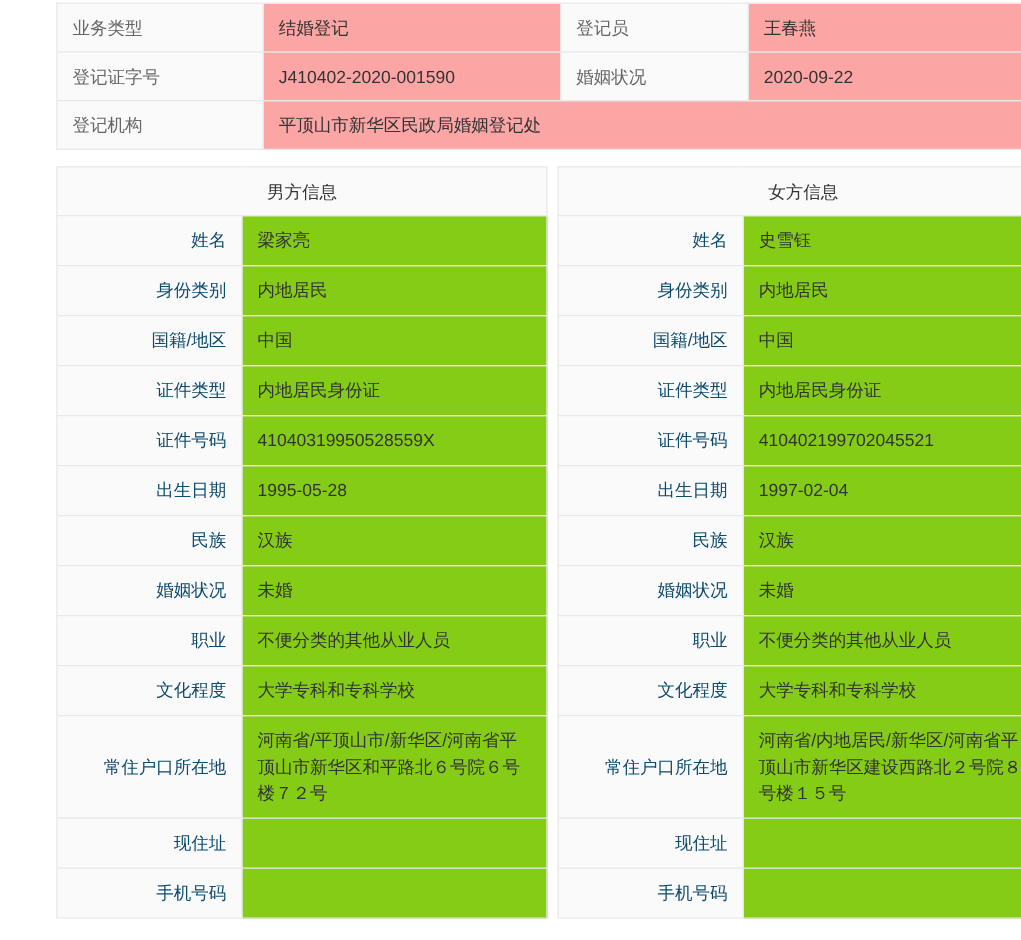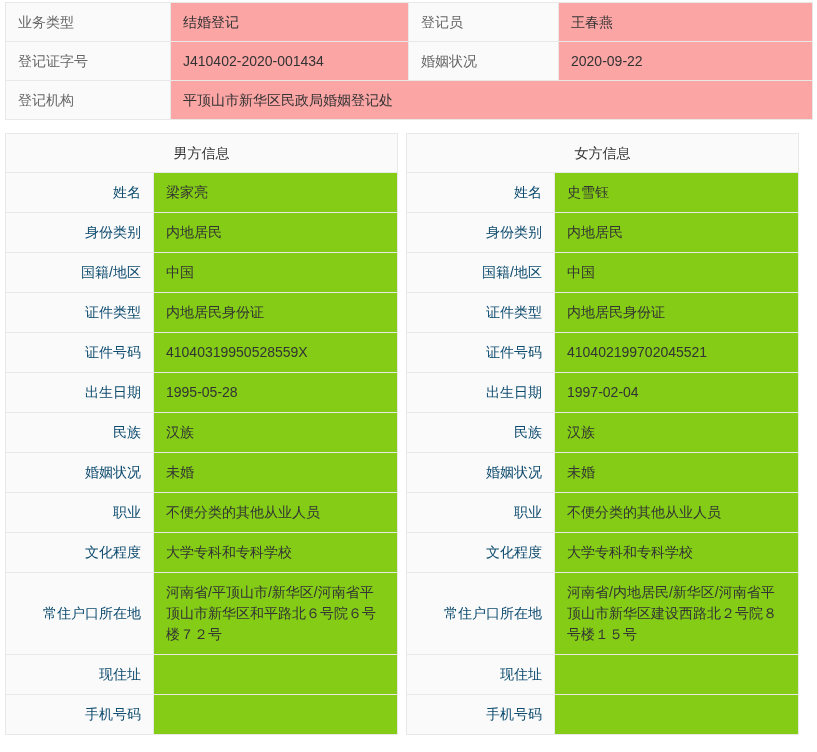--- a/index.html
+++ b/index.html
@@ -11,20 +11,21 @@
     width: 817px;
     font-family: "Liberation Sans", "DejaVu Sans", sans-serif;
     font-size: 14px;
     color: #333333;
     -webkit-font-smoothing: antialiased;
   }
   .page {
     width: 675px;
     box-sizing: border-box;
     padding: 0;
+    margin-left: 40px;
   }
 
   
   table.tbl {
     border-collapse: collapse;
     table-layout: fixed;
     width: 100%;
   }
   .top-table {
     width: 807px;
@@ -116,21 +117,21 @@
     </colgroup>
     <tbody>
       <tr>
         <td class="lbl">业务类型</td>
         <td class="val">结婚登记</td>
         <td class="lbl">登记员</td>
         <td class="val">王春燕</td>
       </tr>
       <tr>
         <td class="lbl">登记证字号</td>
-        <td class="val">J410402-2020-001434</td>
+        <td class="val">J410402-2020-001590</td>
         <td class="lbl">婚姻状况</td>
         <td class="val">2020-09-22</td>
       </tr>
       <tr>
         <td class="lbl">登记机构</td>
         <td class="val" colspan="3">平顶山市新华区民政局婚姻登记处</td>
       </tr>
     </tbody>
   </table>
 

